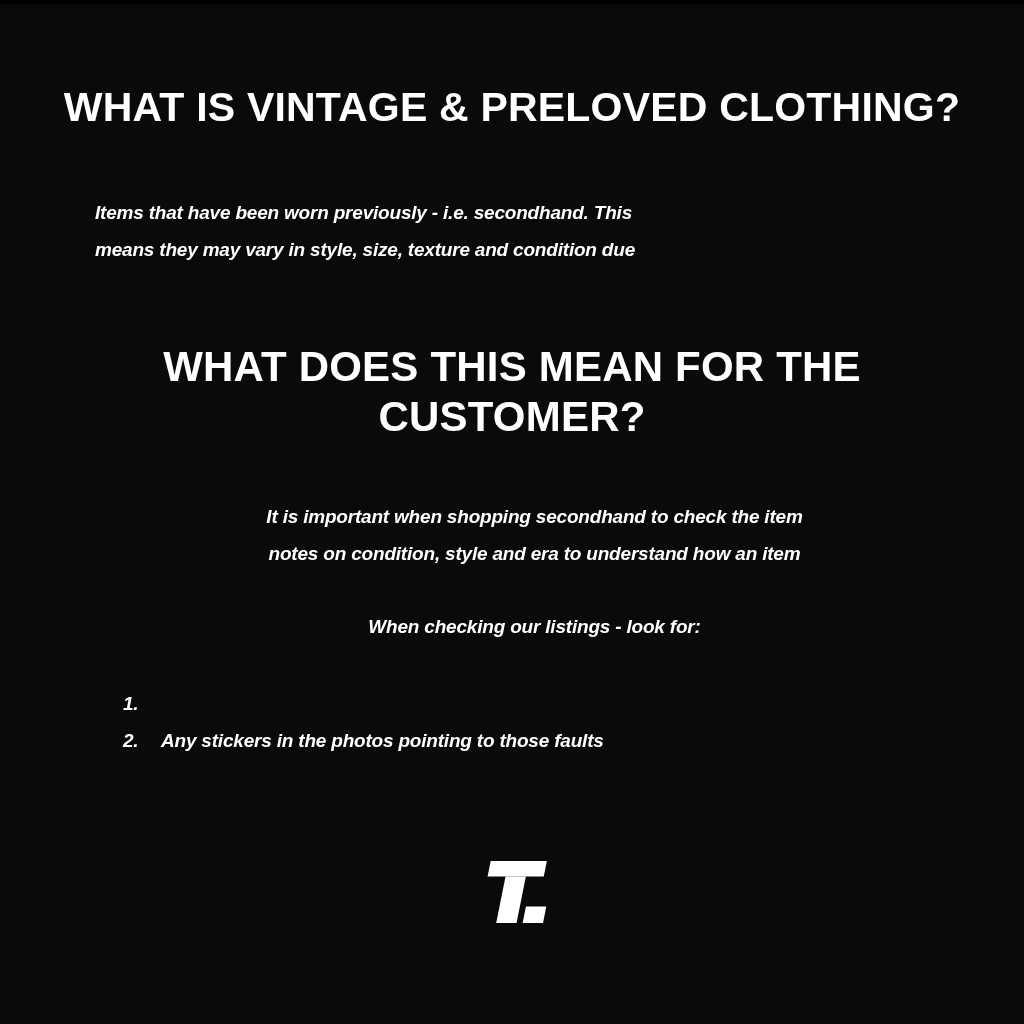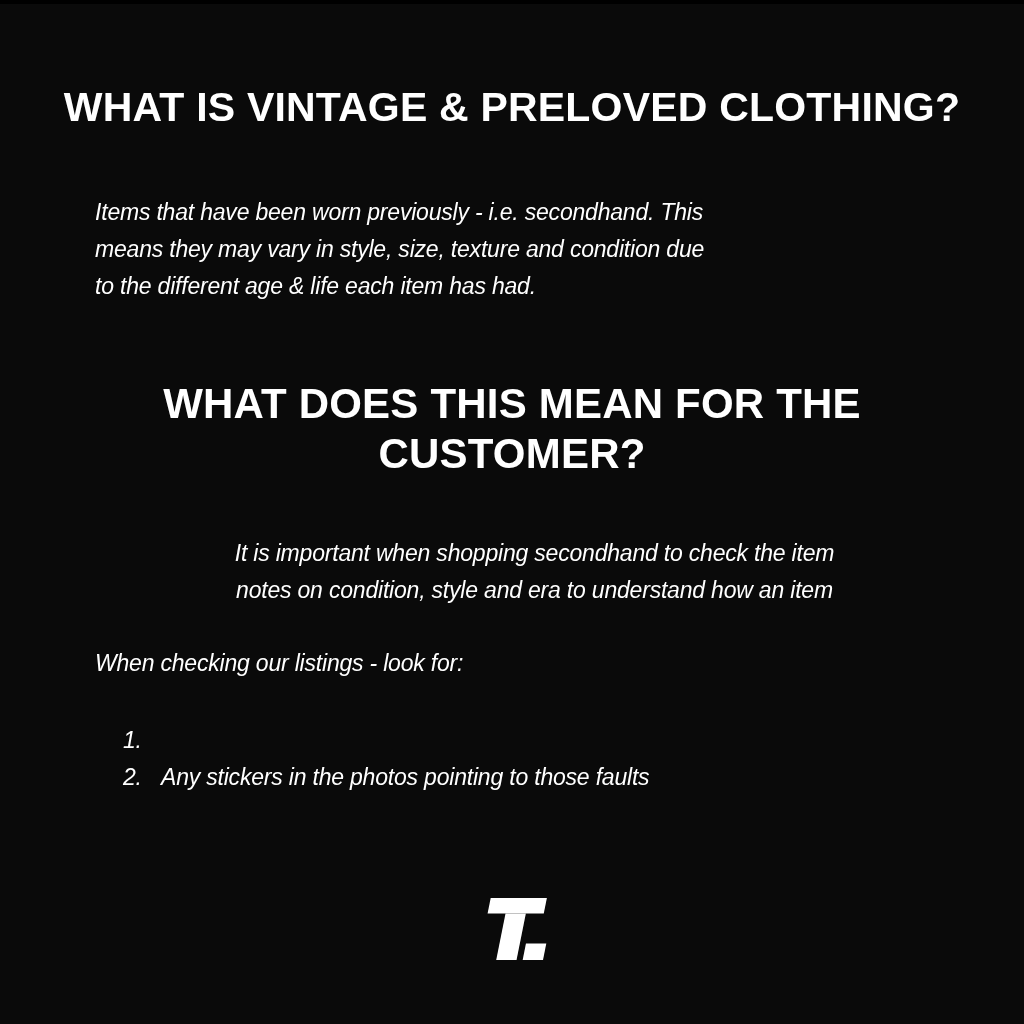--- a/index.html
+++ b/index.html
@@ -28,35 +28,36 @@
     font-size: 41px;
     line-height: 46px;
     white-space: nowrap;
   }
   .heading2 {
     margin: 74px 40px 0;
     font-size: 42px;
     line-height: 50px;
   }
   .body-text {
-    font-weight: 400;
+    font-weight: 700;
     font-style: italic;
-    font-size: 23px;
+    font-size: 19px;
     line-height: 37px;
     letter-spacing: -0.2px;
   }
   .intro {
     margin: 64px 50px 0 95px;
   }
   .customer-body {
     margin: 56px 50px 0 95px;
     text-align: center;
   }
   .listings-intro {
     margin: 36px 50px 0 95px;
+    text-align: center;
   }
   .line {
     white-space: nowrap;
   }
   .fault-list {
     list-style: none;
     margin: 40px 0 0 123px;
     padding: 0;
   }
   .fault-item {
@@ -79,21 +80,20 @@
 </head>
 <body>
 
 <div class="page" style="background: rgb(10, 10, 10); color: rgb(255, 255, 255);">
 
   <h1 class="heading title">WHAT IS VINTAGE &amp; PRELOVED CLOTHING?</h1>
 
   <div class="body-text intro">
     <div class="line">Items that have been worn previously - i.e. secondhand. This</div>
     <div class="line">means they may vary in style, size, texture and condition due</div>
-    <div class="line">to the different age &amp; life each item has had.</div>
   </div>
 
   <h2 class="heading heading2">
     <div class="line">WHAT DOES THIS MEAN FOR THE</div>
     <div class="line">CUSTOMER?</div>
   </h2>
 
   <div class="body-text customer-body">
     <div class="line">It is important when shopping secondhand to check the item</div>
     <div class="line">notes on condition, style and era to understand how an item</div>

